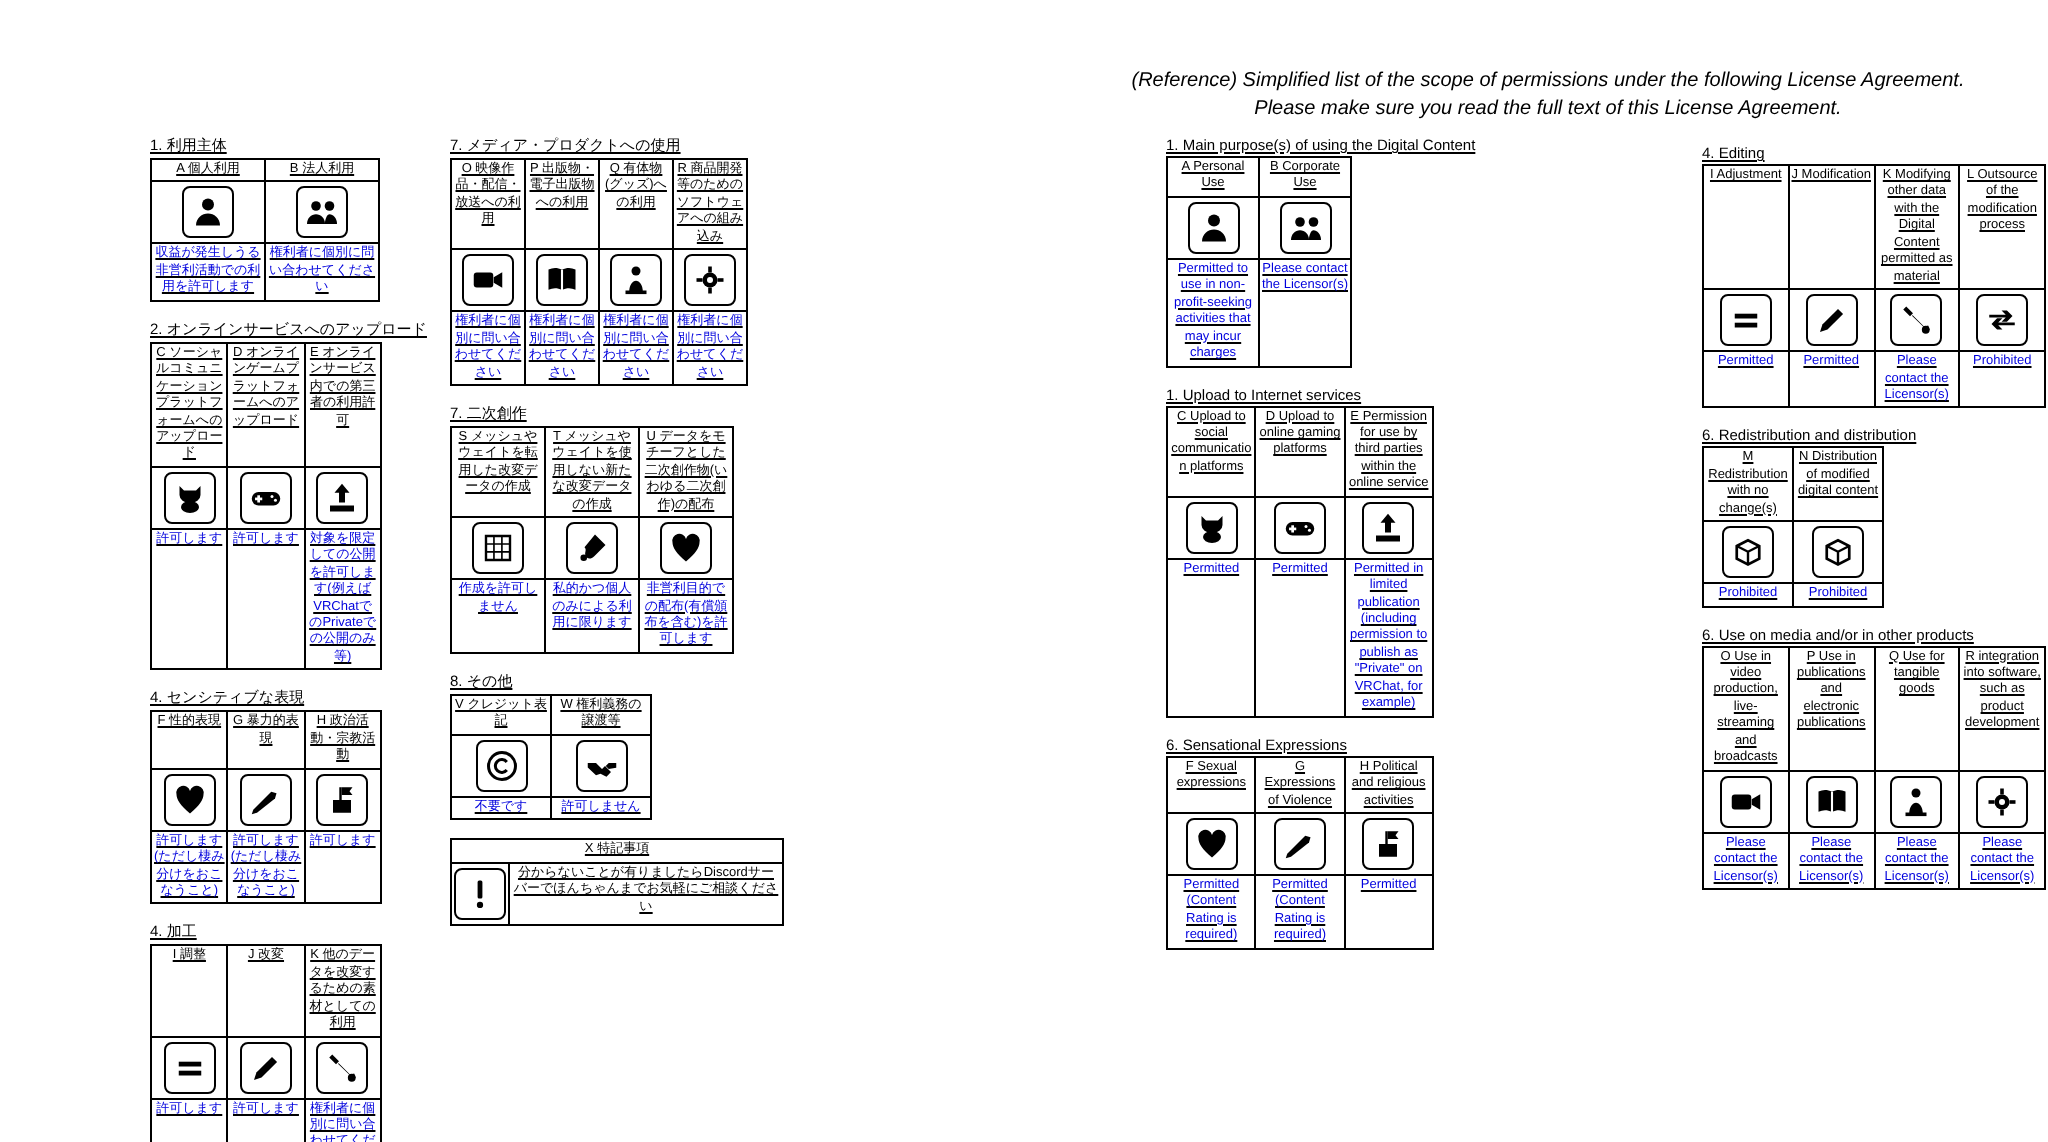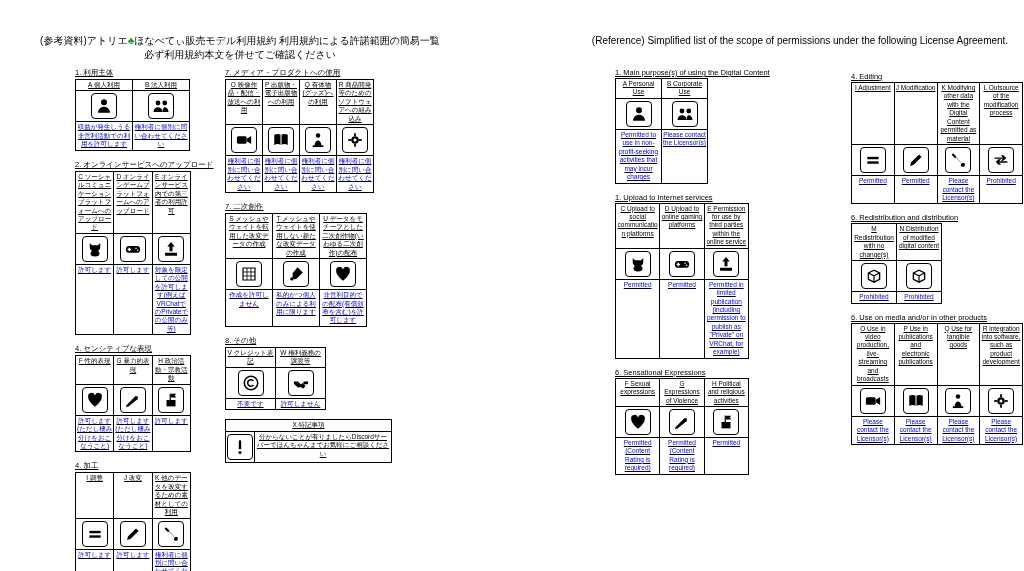--- a/index.html
+++ b/index.html
@@ -3,26 +3,26 @@
 <meta charset="utf-8">
 <style>
   html,body{margin:0;padding:0;}
   body{
     width:1024px;height:571px;position:relative;overflow:hidden;
     background:#ffffff;color:#000;
     font-family:"Liberation Sans","DejaVu Sans",sans-serif;
   }
   .title{position:absolute;text-align:center;font-size:10px;line-height:1.4;}
   #jp-title{left:30px;top:34px;width:420px;}
-  #en-title{left:590px;top:34px;width:420px;}
+  #en-title{left:564px;top:34px;width:420px;font-style:italic;}
   .accent{color:var(--accent,#1f9d2a);}
   .col{position:absolute;}
   #jp-col1{left:75px;top:68px;width:116px;}
   #jp-col2{left:225px;top:68px;width:178px;}
-  #en-col1{left:615px;top:68px;width:134px;}
+  #en-col1{left:583px;top:68px;width:134px;}
   #en-col2{left:815px;top:72px;width:172px;margin-left:36px;}
   .section{margin-bottom:9px;text-decoration:underline;}
   .section-heading{font-size:7.5px;margin:0 0 1px 0;white-space:nowrap;}
   table.perm{border-collapse:collapse;background:#fff;}
   table.perm td{
     border:1px solid var(--border,#000);
     vertical-align:top;text-align:center;
     padding:1px;font-size:6.5px;line-height:1.3;
     word-break:break-word;
   }
@@ -35,26 +35,25 @@
   }
   .icon-frame svg{width:18px;height:18px;display:block;}
   td.status-cell{color:var(--status,#0000dd);vertical-align:top;}
   td.note-header{font-size:7px;text-align:center;vertical-align:middle;}
   td.note-text{font-size:6.5px;text-align:left;vertical-align:middle;padding:2px 3px;}
 </style>
 </head>
 <body>
 
 <div class="title" id="jp-title">
-  <div><span>(参考資料)アトリエ</span><span class="accent">♣</span><span>ほなべてぃ販売モデル利用規約 利用規約による許諾範囲の簡易一覧</span></div>
-  <div>必ず利用規約本文を併せてご確認ください</div>
 </div>
 
 <div class="title" id="en-title">
   <div>(Reference) Simplified list of the scope of permissions under the following License Agreement.</div>
+  <div>Please make sure you read the full text of this License Agreement.</div>
 </div>
 
 <div class="col" id="jp-col1">
     <div class="section">
       <div class="section-heading">1. 利用主体</div>
       <table class="perm">
         <tbody>
           <tr>
             <td class="label-cell" style="width: 54px;">A 個人利用</td>
             <td class="label-cell" style="width: 54px;">B 法人利用</td>

